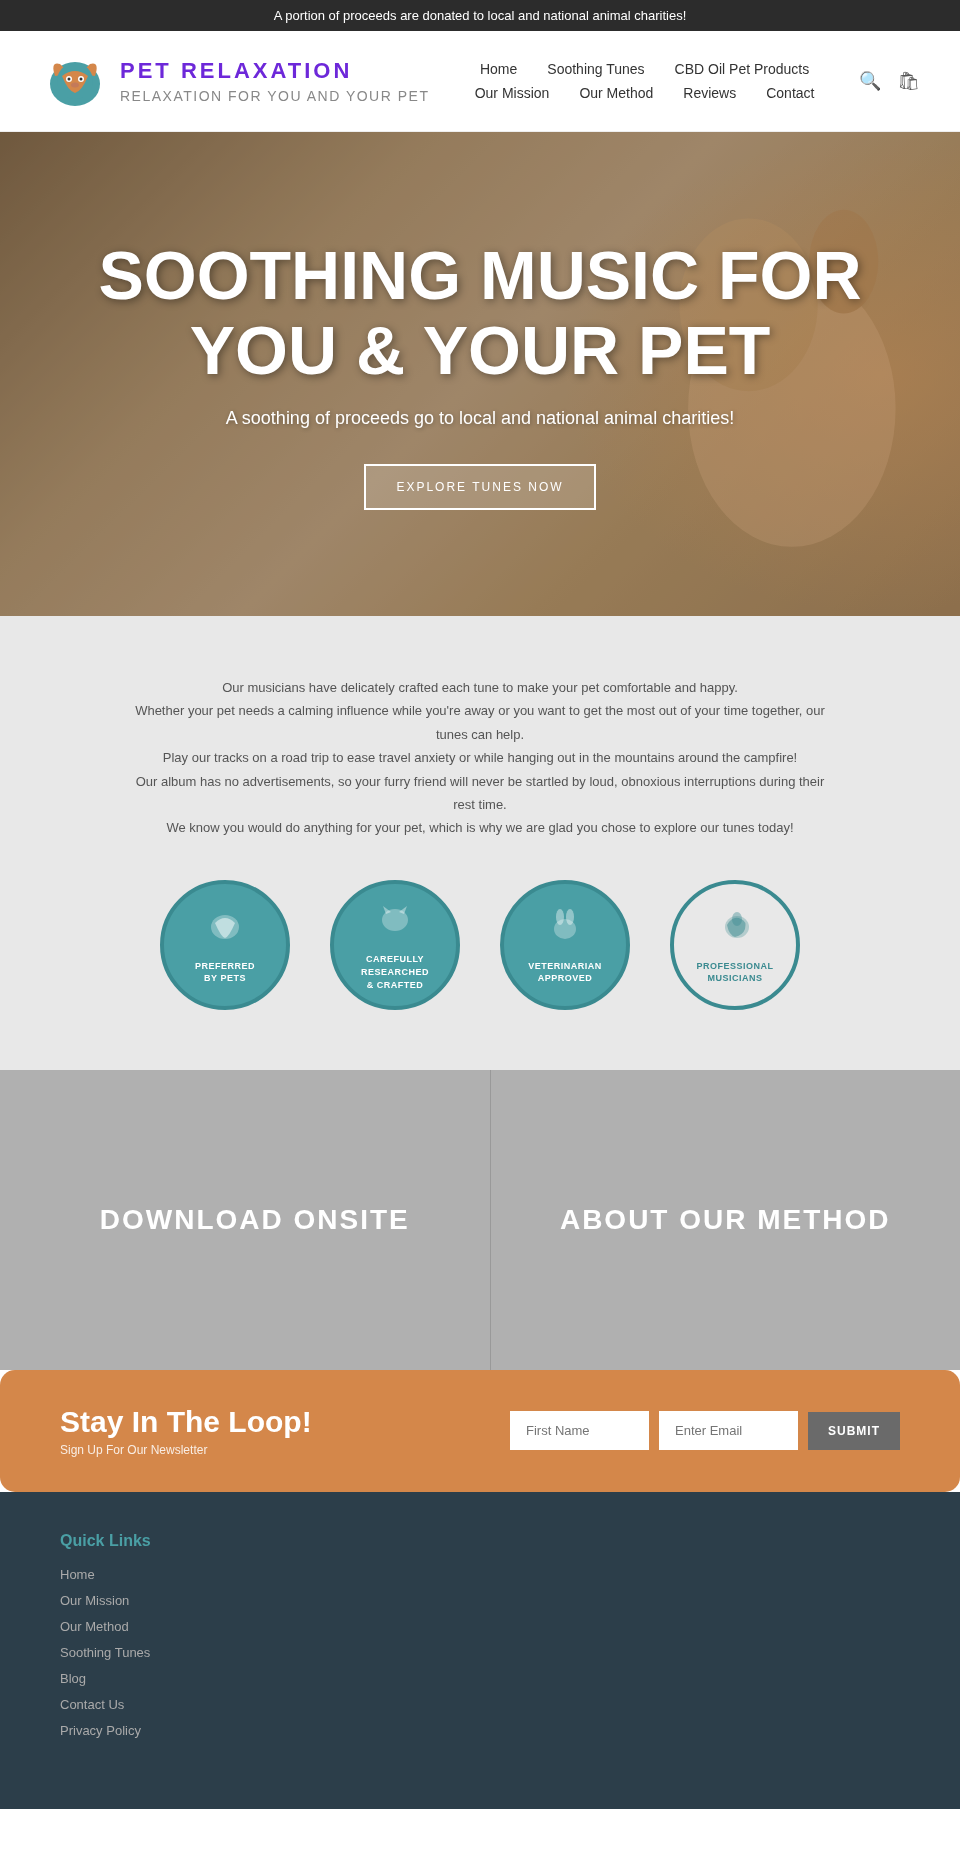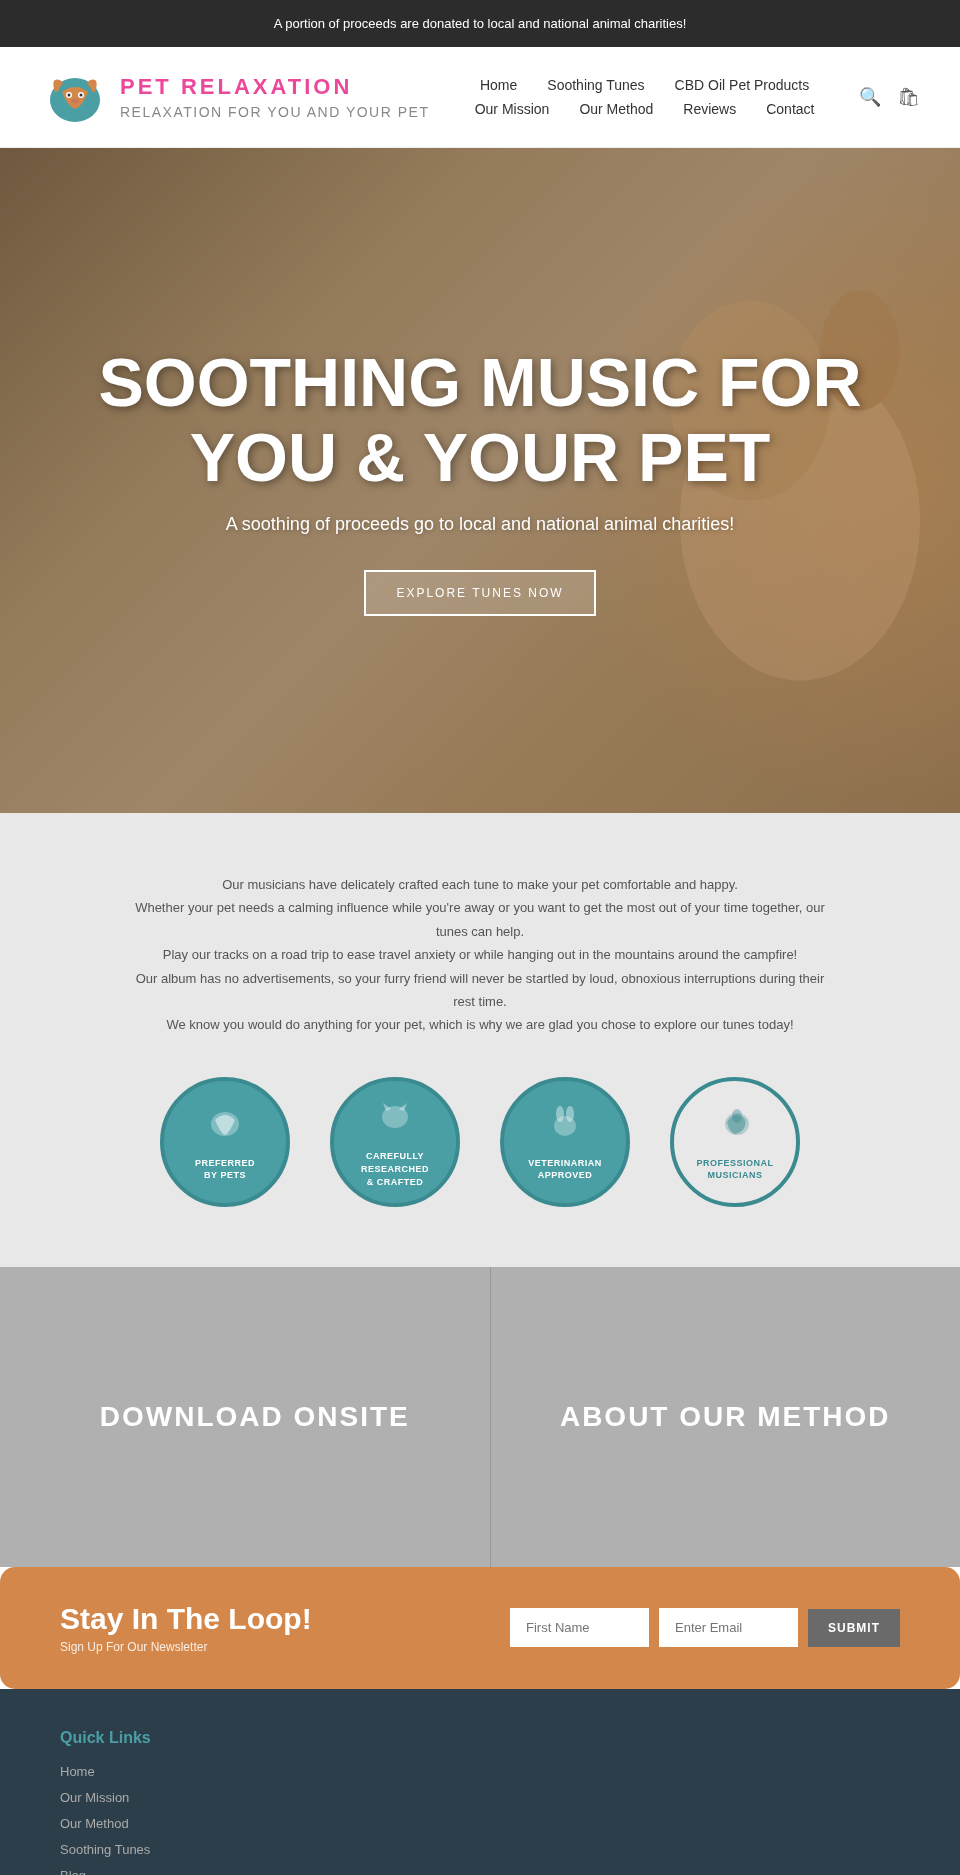--- a/index.html
+++ b/index.html
@@ -3,21 +3,21 @@
   <meta charset="utf-8">
   <style>
     * { margin: 0; padding: 0; box-sizing: border-box; }
     body { font-family: Arial, sans-serif; width: 960px; background: #fff; }
 
     
     .top-banner {
       background: #2c2c2c;
       color: #fff;
       text-align: center;
-      padding: 16px 20px;
+      padding: 8px 20px;
       font-size: 13px;
     }
 
     
     .header {
       display: flex;
       align-items: center;
       justify-content: space-between;
       padding: 15px 40px;
       background: #fff;
@@ -36,21 +36,21 @@
       font-size: 11px;
       color: #555;
       text-transform: uppercase;
       letter-spacing: 1px;
       line-height: 1.4;
     }
     .logo-text strong {
       display: block;
       font-size: 22px;
       font-weight: bold;
-      color: #ec4899;
+      color: #6d28d9;
       letter-spacing: 3px;
       text-transform: uppercase;
     }
     .logo-text span {
       font-size: 14px;
       letter-spacing: 1.5px;
       color: #888;
     }
     .nav-area {
       display: flex;
@@ -75,21 +75,21 @@
     .header-icons span {
       font-size: 18px;
       cursor: pointer;
       color: #555;
     }
 
     
     .hero {
       position: relative;
       width: 100%;
-      height: 665px;
+      height: 484px;
       background: linear-gradient(135deg, #8B7355 0%, #C4A882 30%, #D4B896 50%, #C8A87A 70%, #B8956A 100%);
       display: flex;
       align-items: center;
       justify-content: center;
       overflow: hidden;
     }
     .hero-overlay {
       position: absolute;
       top: 0; left: 0; right: 0; bottom: 0;
       background: rgba(60,40,20,0.35);

